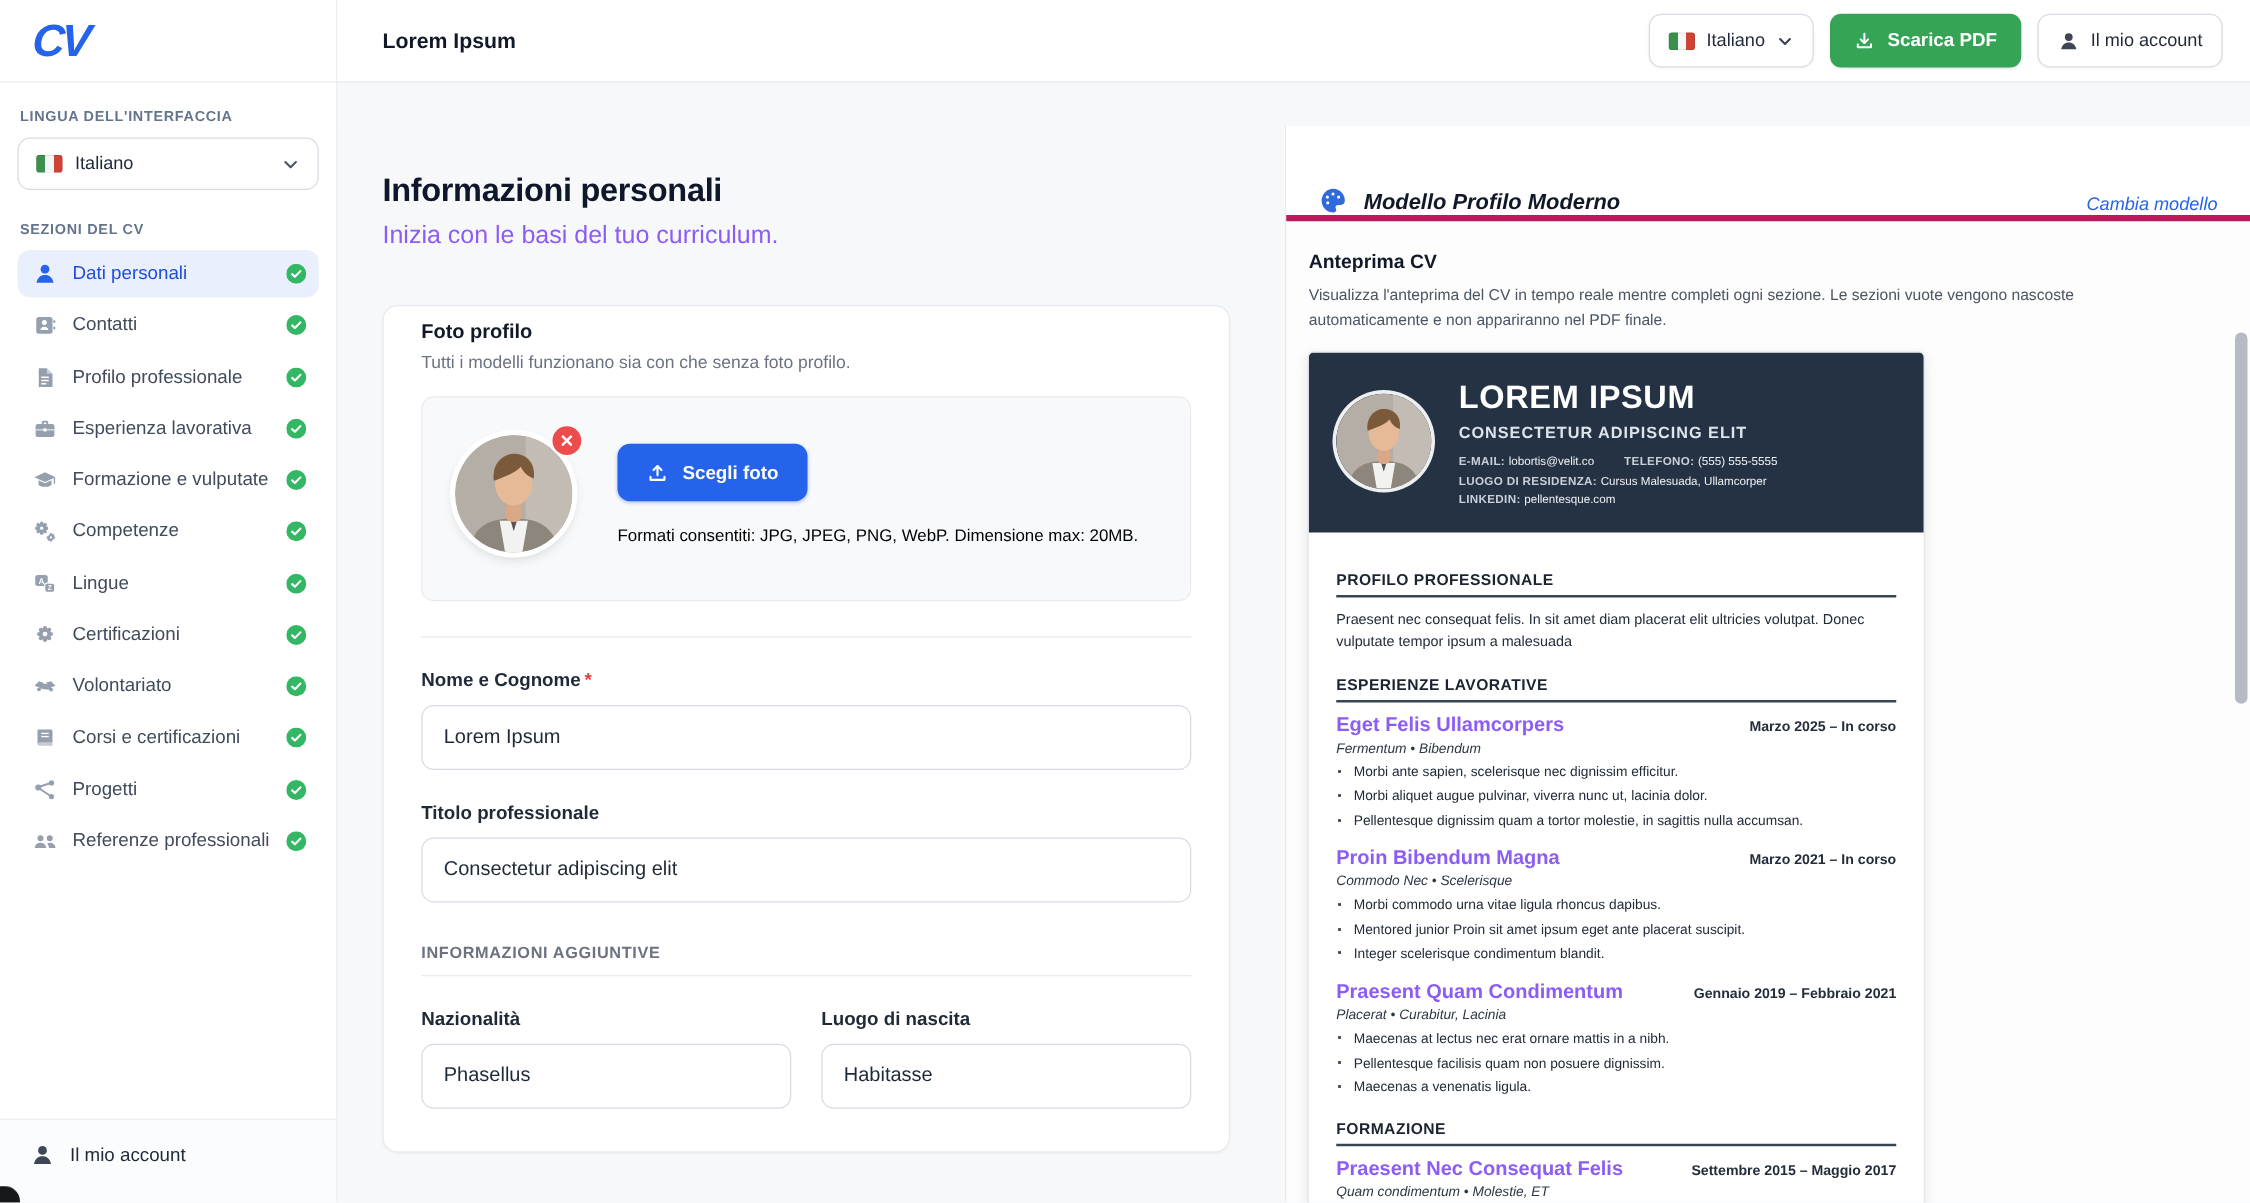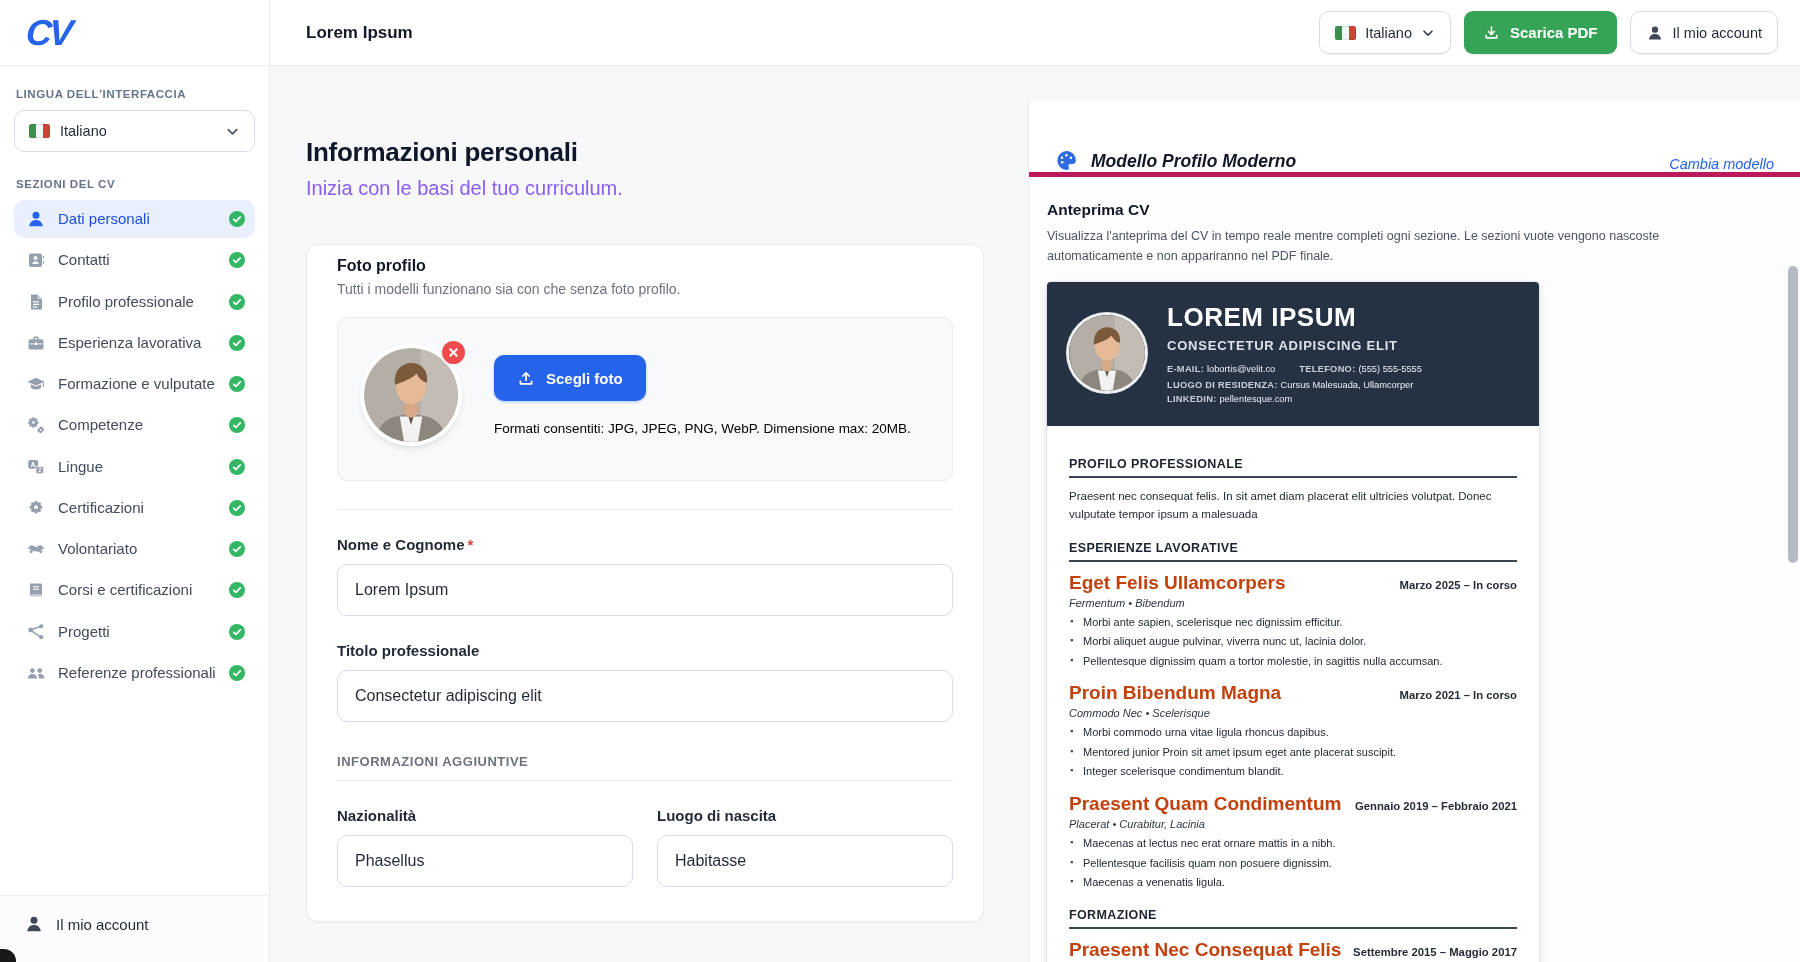--- a/index.html
+++ b/index.html
@@ -77,21 +77,21 @@
   .cv-role { margin-top:5px; font-size:13px; font-weight:700; letter-spacing:.06em; color:#dde3ea; }
   .cv-contacts { margin-top:11px; }
   .cv-contact-row { display:flex; flex-wrap:wrap; gap:4px 24px; margin-top:6px; font-size:9.3px; }
   .cv-contact b { color:#c9d0d9; font-weight:700; letter-spacing:.03em; }
   .cv-contact span { color:#eef1f5; }
   .cv-body { padding:14px 22px 30px; }
   .cv-sec-title { font-size:12.5px; font-weight:800; color:#1b2430; letter-spacing:.03em; border-bottom:2px solid #3a4554; padding-bottom:5px; margin:17px 0 10px; }
   .cv-paragraph { font-size:11.5px; color:#222b38; line-height:1.55; }
   .cv-entry { margin-bottom:13px; }
   .cv-entry-head { display:flex; align-items:baseline; }
-  .cv-entry-title { font-size:19px; font-weight:800; color:#c2410c; }
+  .cv-entry-title { font-size:16px; font-weight:800; color:#8b5cf6; }
   .cv-entry-date { margin-left:auto; font-size:11.3px; font-weight:700; color:#242d3a; }
   .cv-entry-meta { display:block; margin-top:3px; font-size:11px; font-style:italic; color:#2c3645; }
   .cv-bullets { list-style:none; margin-top:6px; }
   .cv-bullets li { position:relative; padding-left:14px; font-size:11px; color:#222b38; line-height:1.45; margin-bottom:3.5px; }
   .cv-bullets li::before { content:"▪"; position:absolute; left:1px; top:0; font-size:9px; color:#39424f; }
 
   
   .vscroll-track { position:absolute; top:76px; right:2px; bottom:0; width:11px; border-radius:6px; background:transparent; }
   .vscroll-thumb { position:absolute; top:13px; right:0; width:10px; height:297px; border-radius:6px; background:#b6bac2; }
 

